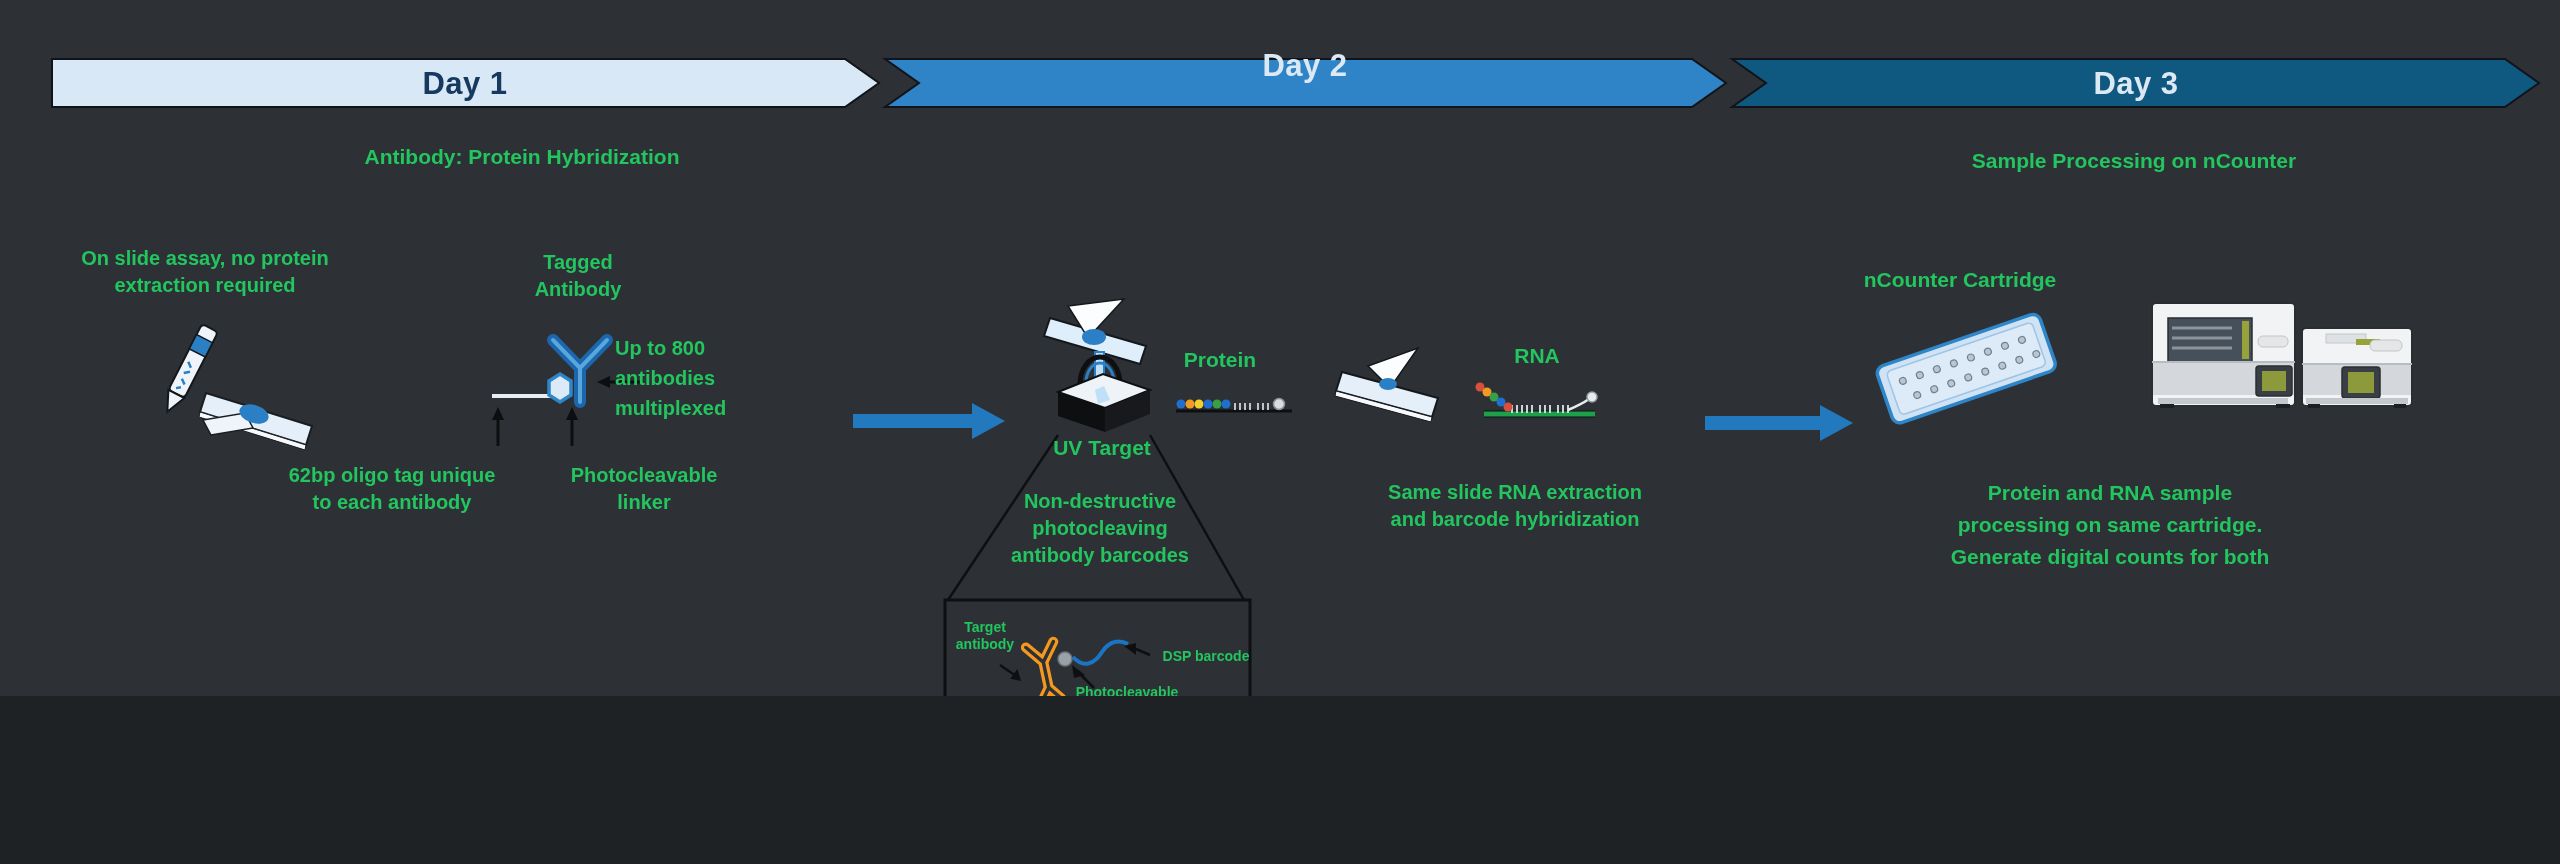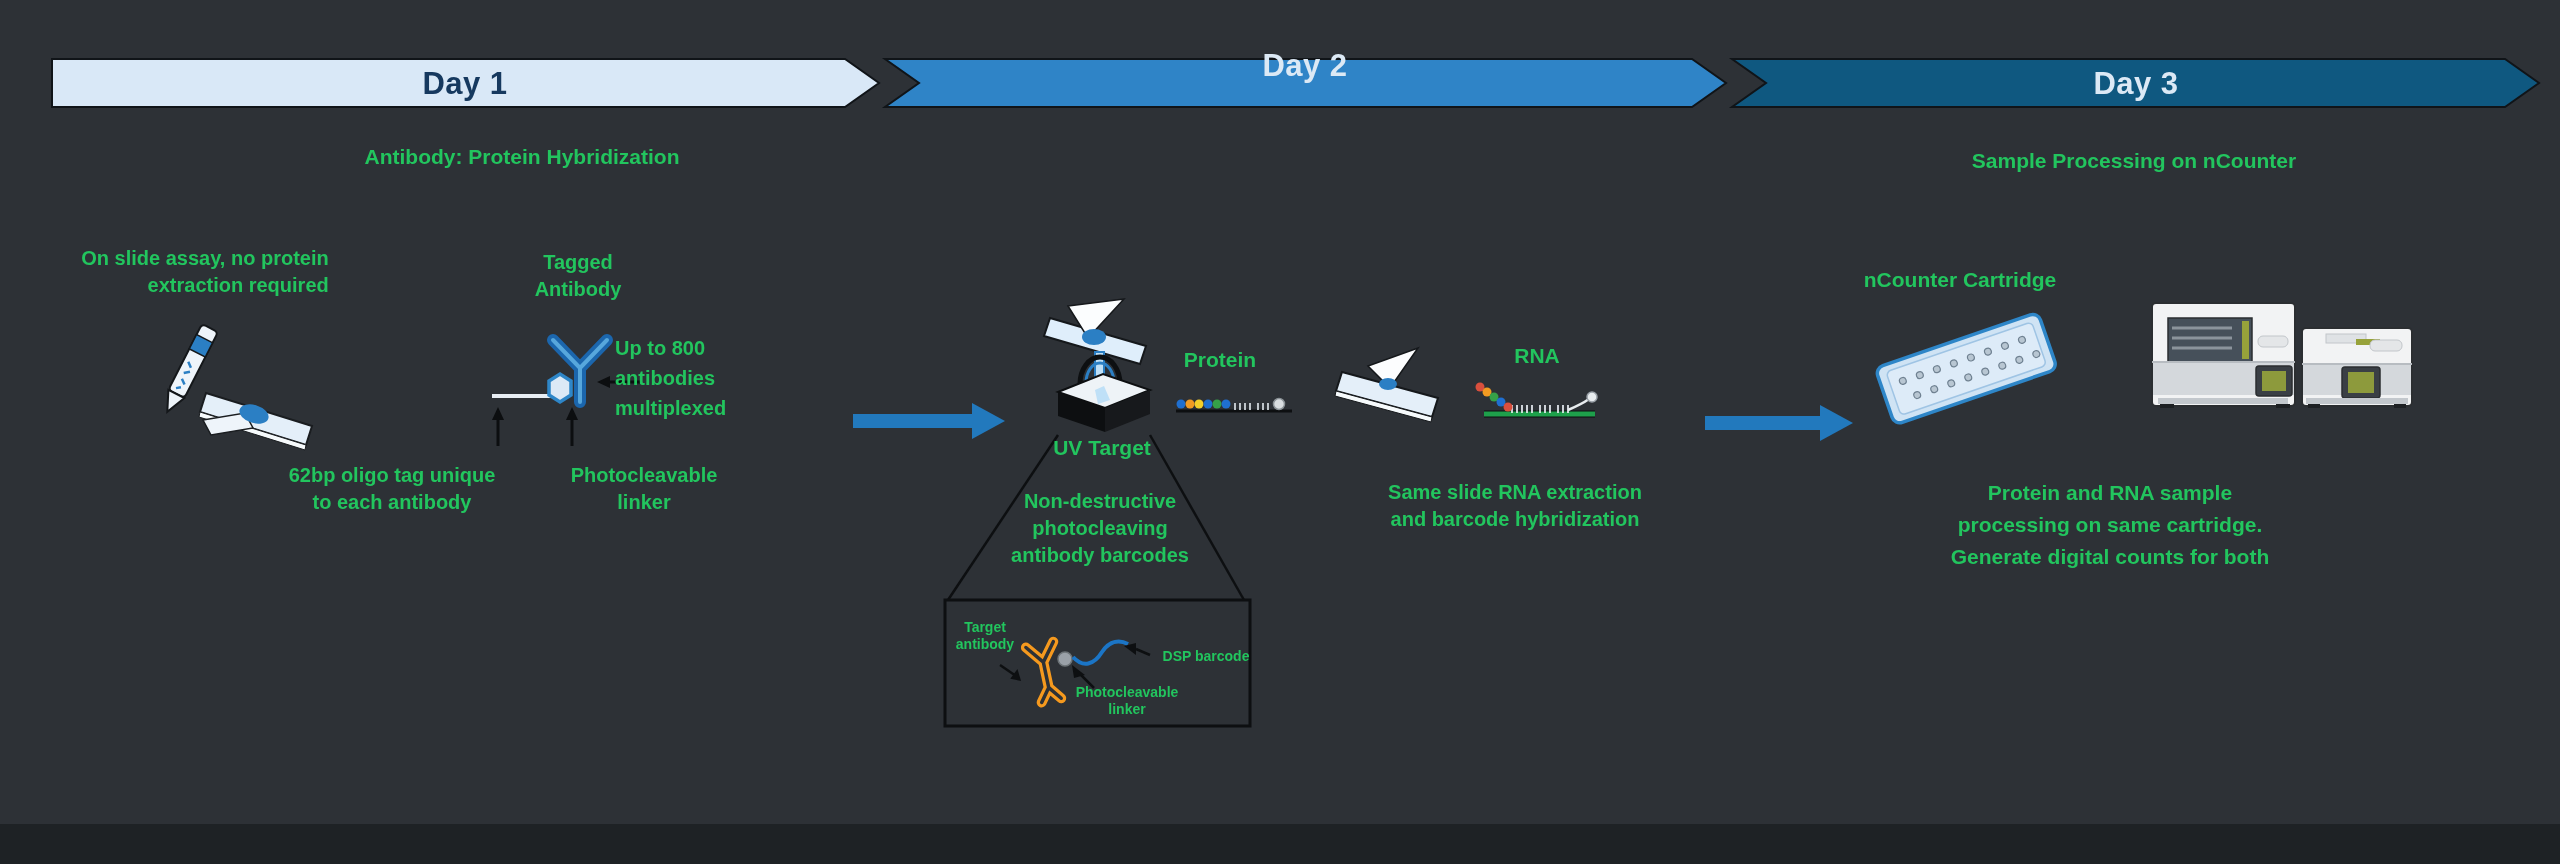--- a/index.html
+++ b/index.html
@@ -1,17 +1,17 @@
 <!DOCTYPE html>
 <html><head>
 <meta charset="utf-8">
 <style>
   html,body { margin:0; padding:0; background:#1e2225; }
   .stage {
-    position:relative; width:2560px; height:824px;
+    position:relative; width:2560px; height:696px;
     background:#2d3136; overflow:hidden;
     font-family:"Liberation Sans", sans-serif;
   }
   .layer { position:absolute; left:0; top:0; z-index:1; }
   .t {
     position:absolute; z-index:2;
     font-weight:700; color:#22c55e;
     white-space:pre-line; text-align:center;
     transform:translateX(-50%);
     font-size:20px; line-height:27px;
@@ -203,21 +203,21 @@
       <rect x="2308" y="404" width="12" height="4" fill="#1d2023"></rect>
       <rect x="2394" y="404" width="12" height="4" fill="#1d2023"></rect>
     </g>
   </svg>
 
   <div class="t banner b1" style="left:465px;  top:63px;">Day 1</div>
   <div class="t banner blt" style="left:1305px; top:45px;">Day 2</div>
   <div class="t banner blt" style="left:2136px; top:63px;">Day 3</div>
 
   <div class="t sub" style="left:522px; top:143px;">Antibody: Protein Hybridization</div>
-  <div class="t" style="left:205px; top:245px;text-align:right;">On slide assay, no protein
+  <div class="t" style="left:205px; top:245px;">On slide assay, no protein
 extraction required</div>
   <div class="t" style="left:578px; top:249px;">Tagged
 Antibody</div>
   <div class="t left" style="left:615px; top:333px;">Up to 800
 antibodies
 multiplexed</div>
   <div class="t" style="left:392px; top:462px;">62bp oligo tag unique
 to each antibody</div>
   <div class="t" style="left:644px; top:462px;">Photocleavable
 linker</div>

